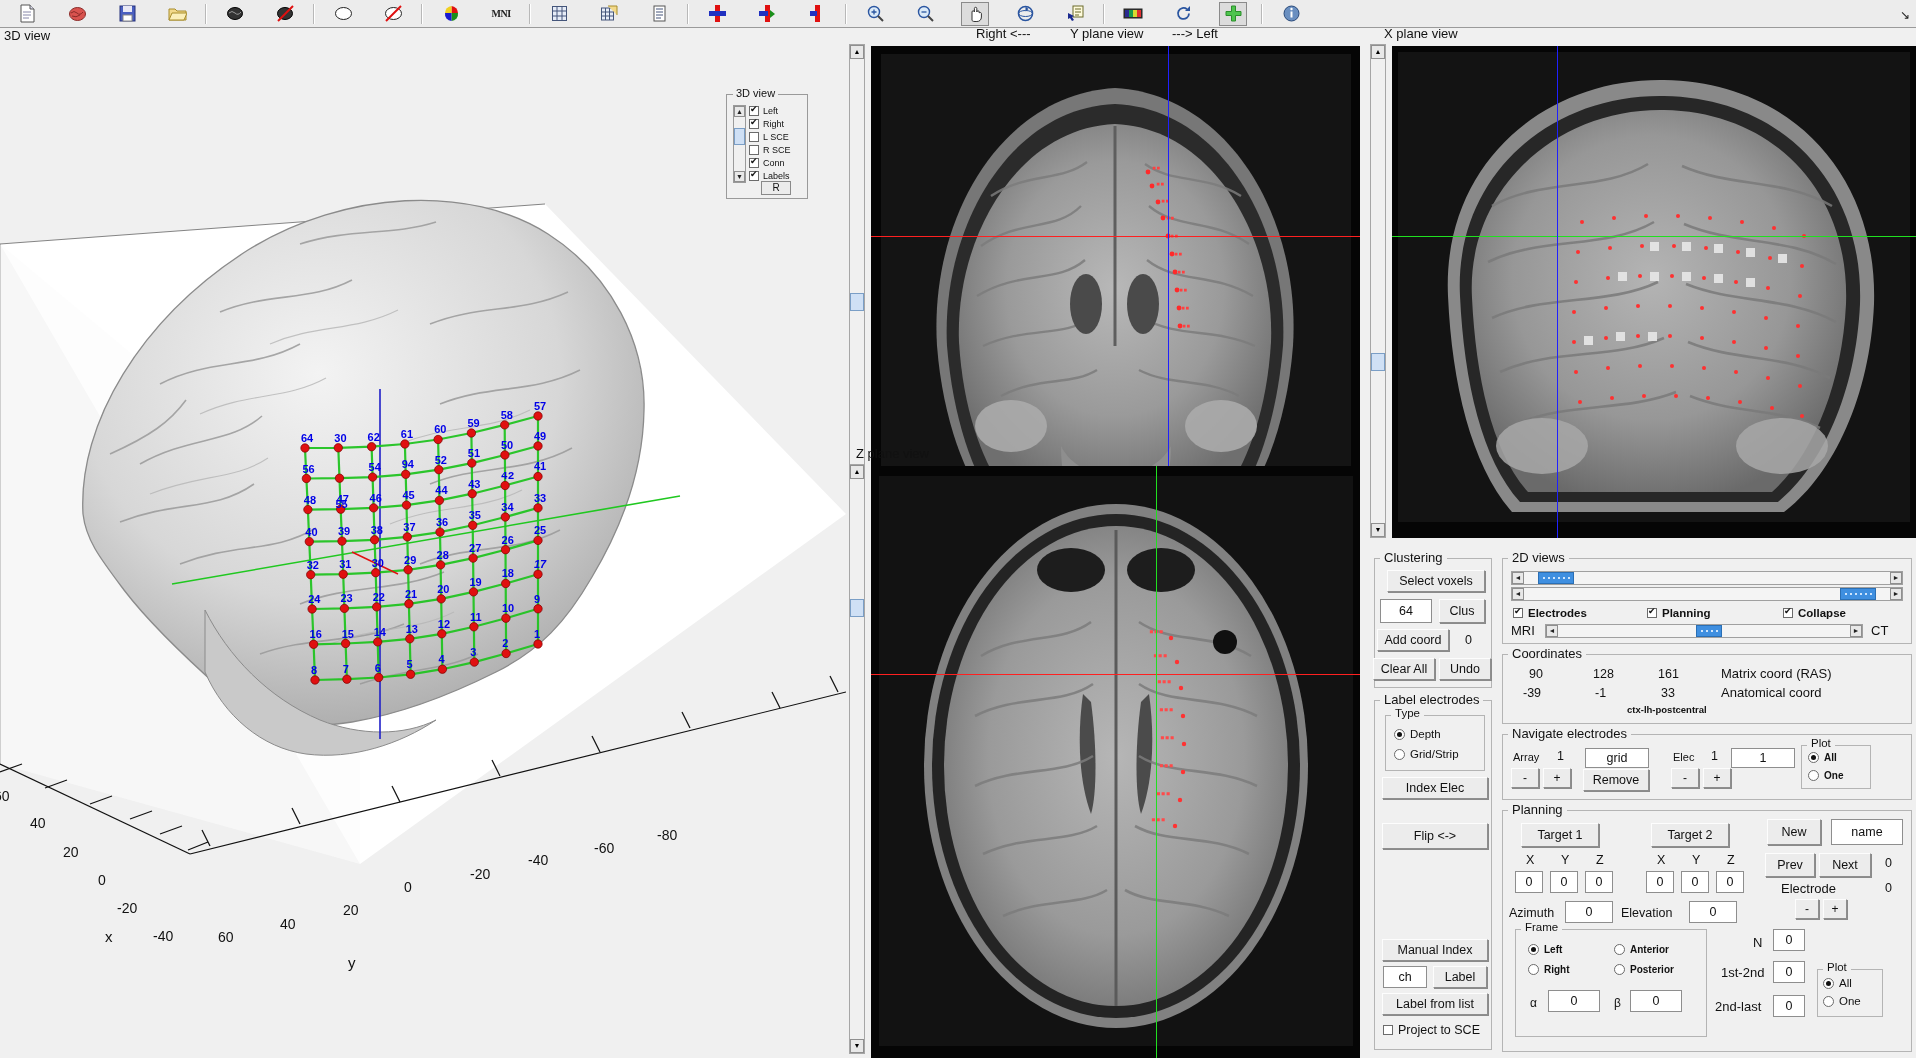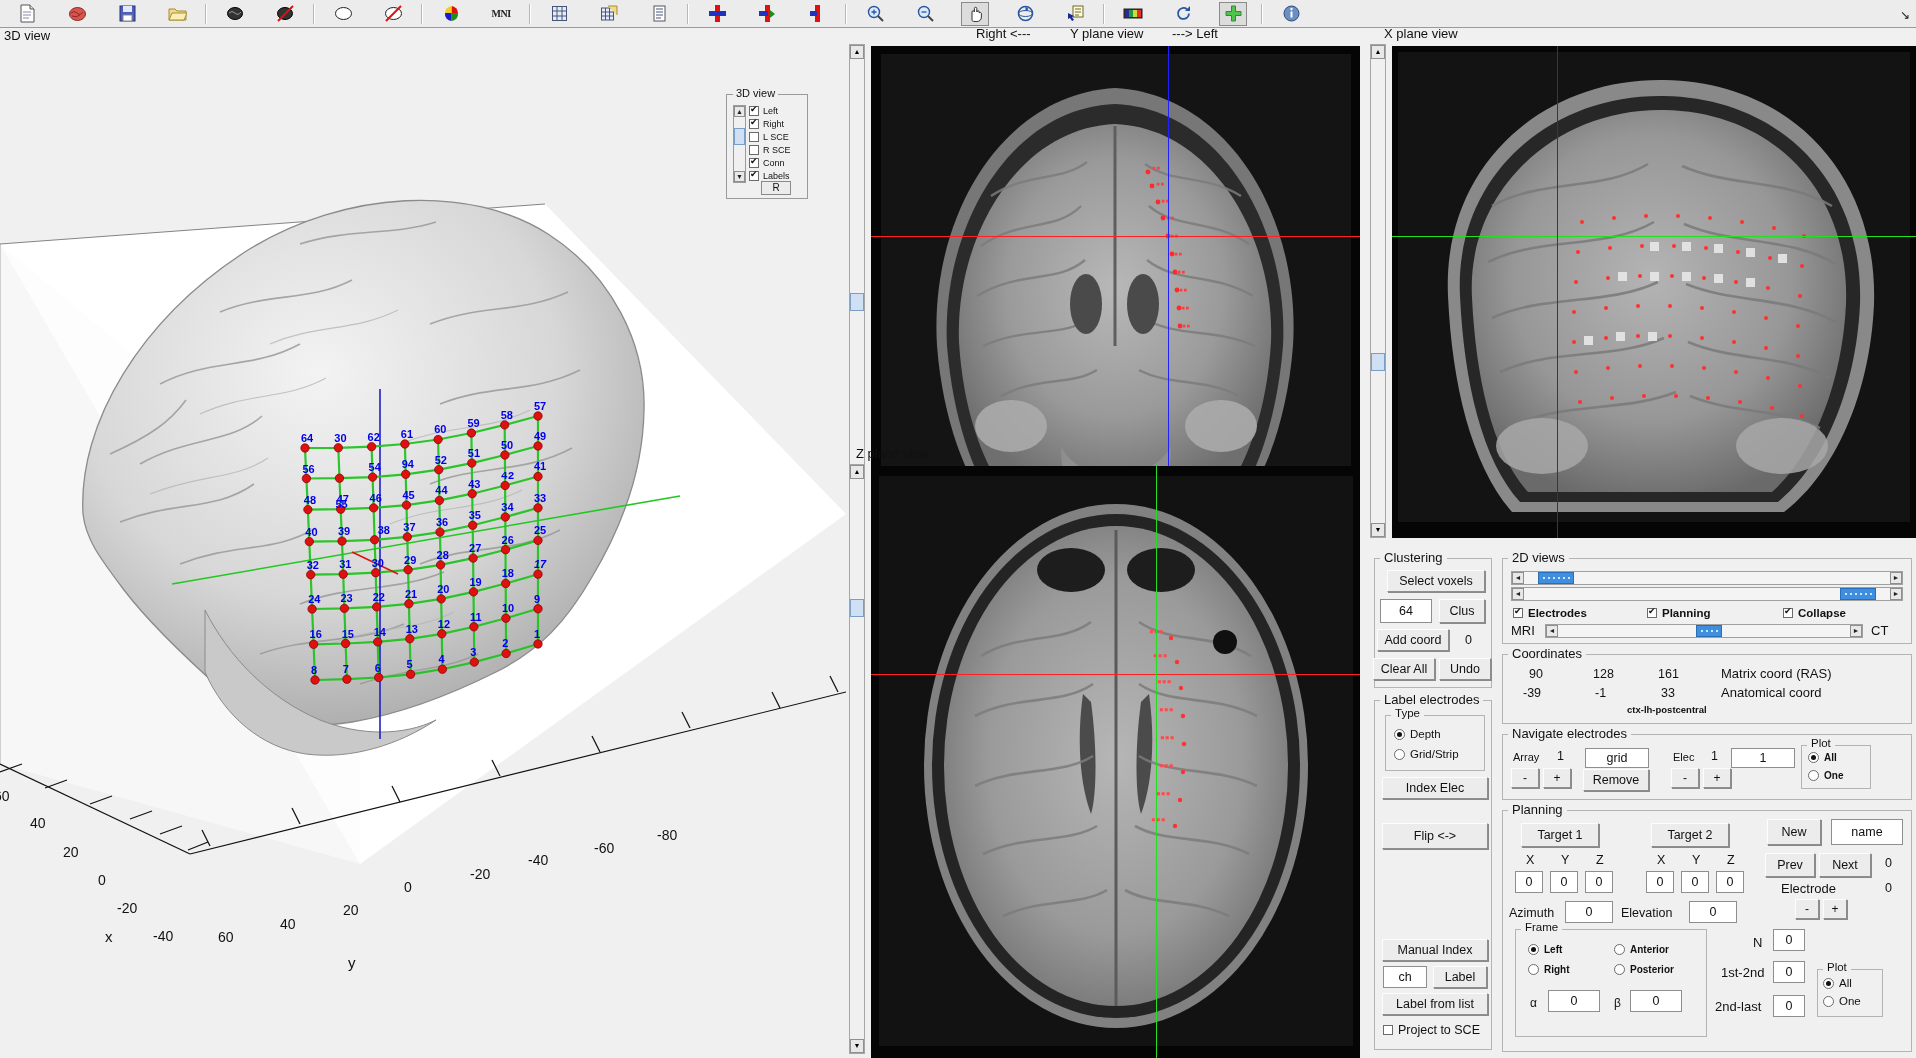--- a/index.html
+++ b/index.html
@@ -553,21 +553,21 @@
         <div class="elecnum" style="left: 436.592px; top: 504.879px; color: rgb(0, 0, 232);">28</div>
         <div class="elecnum" style="left: 404.122px; top: 509.777px; color: rgb(0, 0, 232);">29</div>
         <div class="elecnum" style="left: 371.653px; top: 512.744px; color: rgb(0, 0, 232);">30</div>
         <div class="elecnum" style="left: 339.184px; top: 514.163px; color: rgb(0, 0, 232);">31</div>
         <div class="elecnum" style="left: 306.714px; top: 514.722px; color: rgb(0, 0, 232);">32</div>
         <div class="elecnum" style="left: 534px; top: 447.865px; color: rgb(0, 0, 232);">33</div>
         <div class="elecnum" style="left: 501.327px; top: 457.02px; color: rgb(0, 0, 232);">34</div>
         <div class="elecnum" style="left: 468.653px; top: 465.316px; color: rgb(0, 0, 232);">35</div>
         <div class="elecnum" style="left: 435.98px; top: 472.063px; color: rgb(0, 0, 232);">36</div>
         <div class="elecnum" style="left: 403.306px; top: 476.879px; color: rgb(0, 0, 232);">37</div>
-        <div class="elecnum" style="left: 370.633px; top: 479.765px; color: rgb(0, 0, 232); margin-left: 7px;">38</div>
+        <div class="elecnum" style="left: 370.633px; top: 479.765px; color: rgb(0, 0, 232);">38</div>
         <div class="elecnum" style="left: 337.959px; top: 481.102px; color: rgb(0, 0, 232);">39</div>
         <div class="elecnum" style="left: 305.286px; top: 481.579px; color: rgb(0, 0, 232);">40</div>
         <div class="elecnum" style="left: 534px; top: 416.452px; color: rgb(0, 0, 232);">41</div>
         <div class="elecnum" style="left: 501.122px; top: 425.525px; color: rgb(0, 0, 232); font-family: Liberation Mono, monospace;">42</div>
         <div class="elecnum" style="left: 468.245px; top: 433.74px; color: rgb(0, 0, 232);">43</div>
         <div class="elecnum" style="left: 435.367px; top: 440.405px; color: rgb(0, 0, 232);">44</div>
         <div class="elecnum" style="left: 402.49px; top: 445.14px; color: rgb(0, 0, 232);">45</div>
         <div class="elecnum" style="left: 369.612px; top: 447.944px; color: rgb(0, 0, 232);">46</div>
         <div class="elecnum" style="left: 336.735px; top: 449.199px; color: rgb(0, 0, 232);">47</div>
         <div class="elecnum" style="left: 303.857px; top: 449.595px; color: rgb(0, 0, 232);">48</div>

